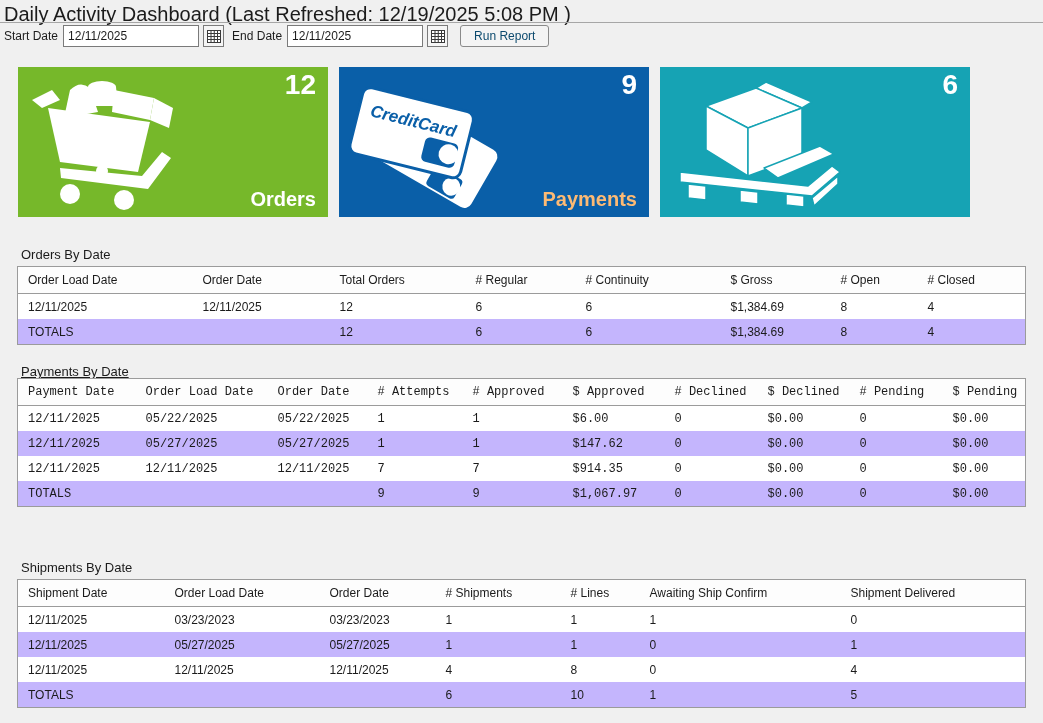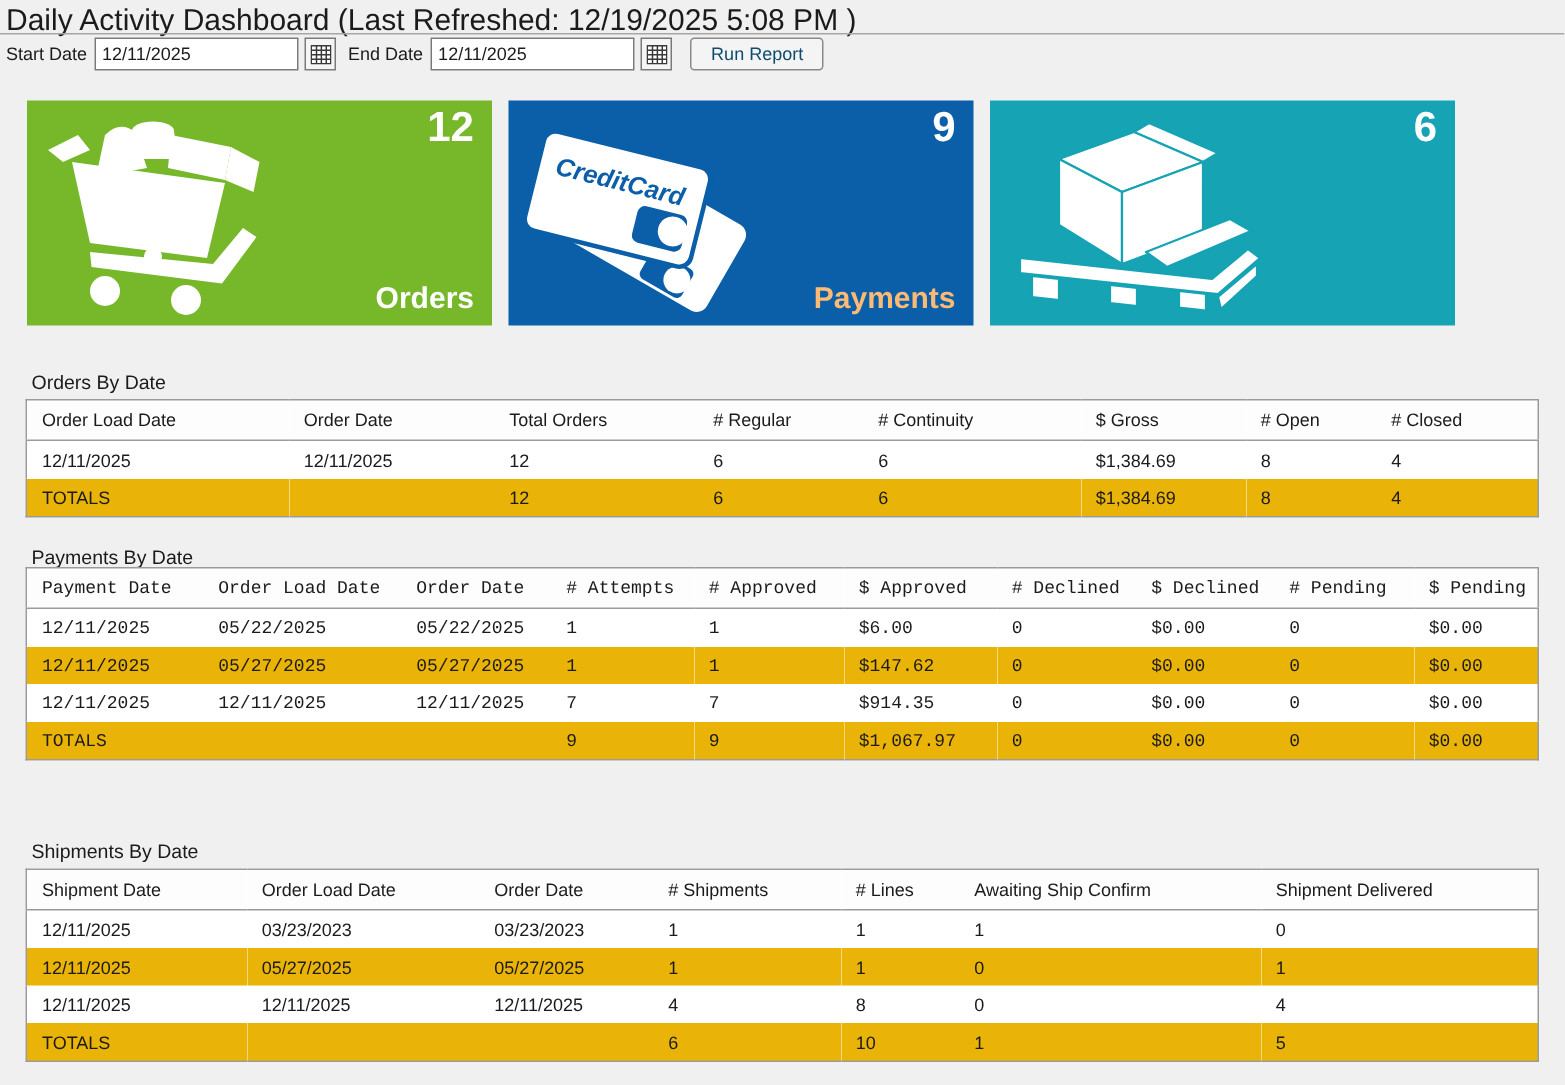--- a/index.html
+++ b/index.html
@@ -71,23 +71,23 @@
   .grid th{
     height:26px;text-align:left;font-weight:normal;
     padding:0 0 0 10px;background:#fdfdfd;
     border-bottom:1px solid #9b9b9b;
     overflow:hidden;white-space:nowrap;
   }
   .grid td{
     height:25px;padding:0 0 0 10px;
     overflow:hidden;white-space:nowrap;
   }
-  .grid tr.stripe td{background:#eab308;margin-top:23px;}
+  .grid tr.stripe td{background:#c4b5fd;margin-top:23px;}
   #orders-title{top:247px;}   #orders-table{top:266px;}
-  #payments-title{top:364px;} #payments-table{top:378px;font-family:Liberation Mono, monospace;}
+  #payments-title{top:364px;text-decoration:underline;} #payments-table{top:378px;font-family:Liberation Mono, monospace;}
   #shipments-title{top:560px;}#shipments-table{top:579px;}
 </style>
 </head>
 <body>
 
 <div class="page-title">Daily Activity Dashboard (Last Refreshed: 12/19/2025 5:08 PM )</div>
 <div class="title-rule"></div>
 
 <div class="filter-bar">
   <label>Start Date</label>

